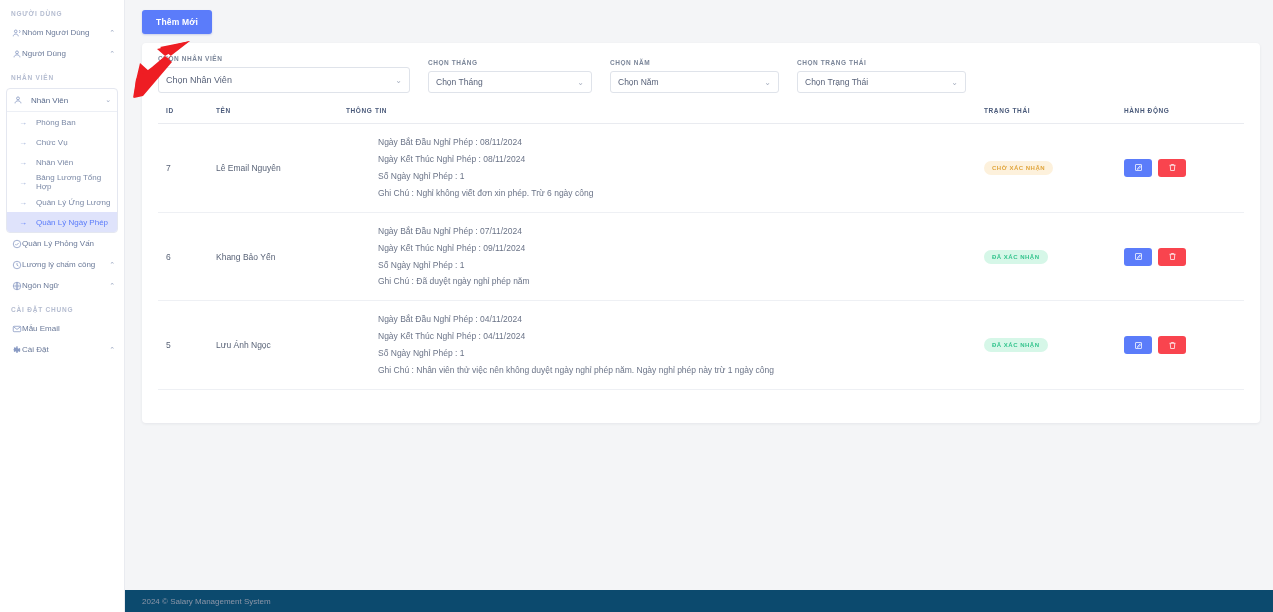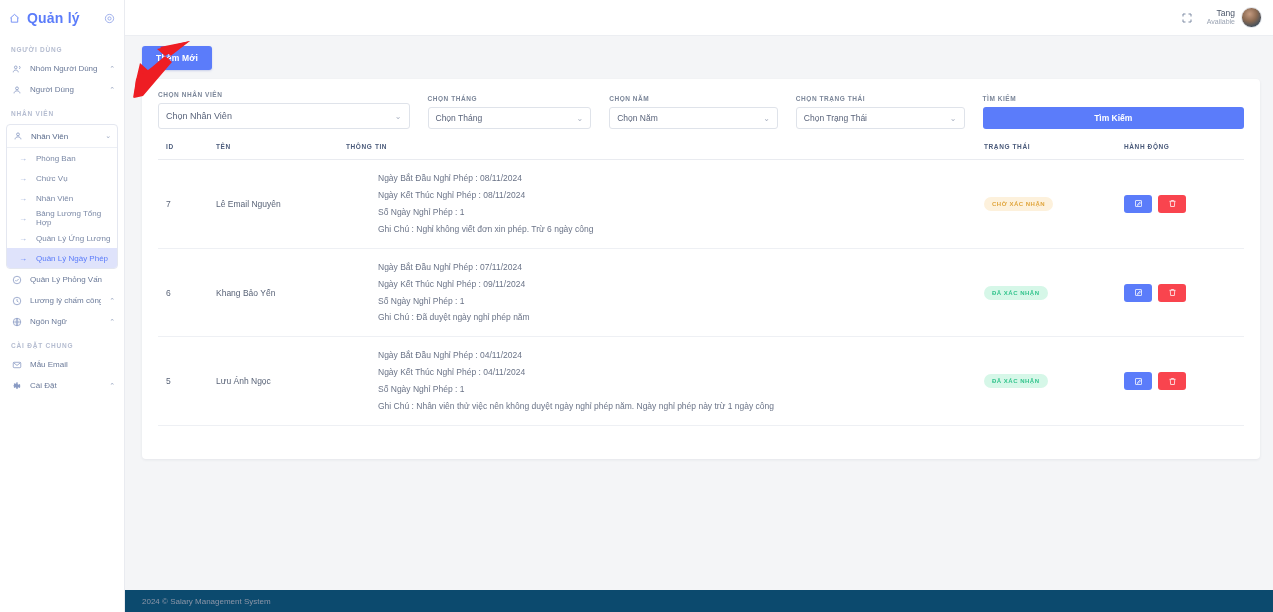--- a/index.html
+++ b/index.html
@@ -29,21 +29,21 @@
     font-size: 14px; font-weight: bold; color: #5b7cfa;
     letter-spacing: .2px; flex: 1;
   }
   .brand-gear { color: #8ea2e8; display: flex; align-items: center; }
 
   .sec-label {
     font-size: 6.5px; letter-spacing: .8px; color: #b4bcd0;
     font-weight: bold; padding: 10px 11px 5px 11px; text-transform: uppercase;
   }
   .nav-item {
-    display: flex; align-items: center; gap: 8px;
+    display: flex; align-items: center; 
     height: 21px; padding: 0 9px 0 11px;
     font-size: 8px; color: #6b7a99; cursor: pointer;
     margin-bottom: 0px;
   }
   .nav-item .ic { width: 11px; display: flex; align-items: center; justify-content: center; color: #8a9bc4; }
   .nav-item .lbl { flex: 1; white-space: nowrap; overflow: hidden; }
   .nav-item .chev { font-size: 7px; color: #9aa7c2; }
 
   .group-box {
     margin: 2px 6px 0 6px;
@@ -172,35 +172,20 @@
 
   .arrow-overlay { position: absolute; left: 0; top: 0; width: 1273px; height: 612px; pointer-events: none; }
 </style>
 </head>
 <body>
 
 <div class="app">
 
   <aside class="sidebar">
 
-    <div class="brand">
-      <span class="brand-home">
-        <svg width="11" height="11" viewBox="0 0 24 24" fill="none" stroke="currentColor" stroke-width="2">
-            <path d="M3 11l9-8 9 8"></path>
-            <path d="M5 10v10h14V10"></path>
-          </svg>
-      </span>
-      <span class="brand-title">Quản lý</span>
-      <span class="brand-gear">
-        <svg width="11" height="11" viewBox="0 0 24 24" fill="none" stroke="currentColor" stroke-width="1.8">
-            <circle cx="12" cy="12" r="9"></circle>
-            <circle cx="12" cy="12" r="3.5"></circle>
-          </svg>
-      </span>
-    </div>
 
     <div class="sec-label">NGƯỜI DÙNG</div>
 
     <div class="nav-item">
       <span class="ic">
         <svg width="10" height="10" viewBox="0 0 24 24" fill="none" stroke="currentColor" stroke-width="2">
             <circle cx="9" cy="8" r="3.2"></circle>
             <path d="M3 20c0-3.3 2.7-5.5 6-5.5s6 2.2 6 5.5"></path>
             <path d="M17 11a2.6 2.6 0 100-5.2"></path>
           </svg>
@@ -312,34 +297,20 @@
             <path d="M12 8.3a3.7 3.7 0 100 7.4 3.7 3.7 0 000-7.4zm9 3.7l-1.9-1.2.5-2.2-2-1.2-1.7 1.4-2.1-.9L13.4 3h-2.8l-.4 2.9-2.1.9L6.4 5.4l-2 1.2.5 2.2L3 12l1.9 1.2-.5 2.2 2 1.2 1.7-1.4 2.1.9.4 2.9h2.8l.4-2.9 2.1-.9 1.7 1.4 2-1.2-.5-2.2L21 12z"></path>
           </svg>
       </span>
       <span class="lbl">Cài Đặt</span>
       <span class="chev">⌃</span>
     </div>
   </aside>
 
   <div class="main">
 
-    <div class="topbar">
-      <span class="expand-icon">
-        <svg width="12" height="12" viewBox="0 0 24 24" fill="none" stroke="currentColor" stroke-width="2">
-            <path d="M4 9V4h5M20 9V4h-5M4 15v5h5M20 15v5h-5"></path>
-          </svg>
-      </span>
-      <div class="user-box">
-        <div class="user-text">
-          <div class="user-name">Tang</div>
-          <div class="user-status">Available</div>
-        </div>
-        <div class="avatar"></div>
-      </div>
-    </div>
 
     <div class="content">
 
       <button class="btn-add">Thêm Mới</button>
 
       <div class="card">
 
         <div class="filters">
           <div class="filter f1">
             <div class="f-label">CHỌN NHÂN VIÊN</div>
@@ -362,24 +333,20 @@
               <span class="cv">⌄</span>
             </div>
           </div>
           <div class="filter f4">
             <div class="f-label">CHỌN TRẠNG THÁI</div>
             <div class="select">
               <span class="sv">Chọn Trạng Thái</span>
               <span class="cv">⌄</span>
             </div>
           </div>
-          <div class="filter f5">
-            <div class="f-label">TÌM KIẾM</div>
-            <button class="btn-search">Tìm Kiếm</button>
-          </div>
         </div>
 
         <table>
           <thead>
             <tr>
               <th class="c-id">ID</th>
               <th class="c-name">TÊN</th>
               <th class="c-info">THÔNG TIN</th>
               <th class="c-status">TRẠNG THÁI</th>
               <th class="c-act">HÀNH ĐỘNG</th>

